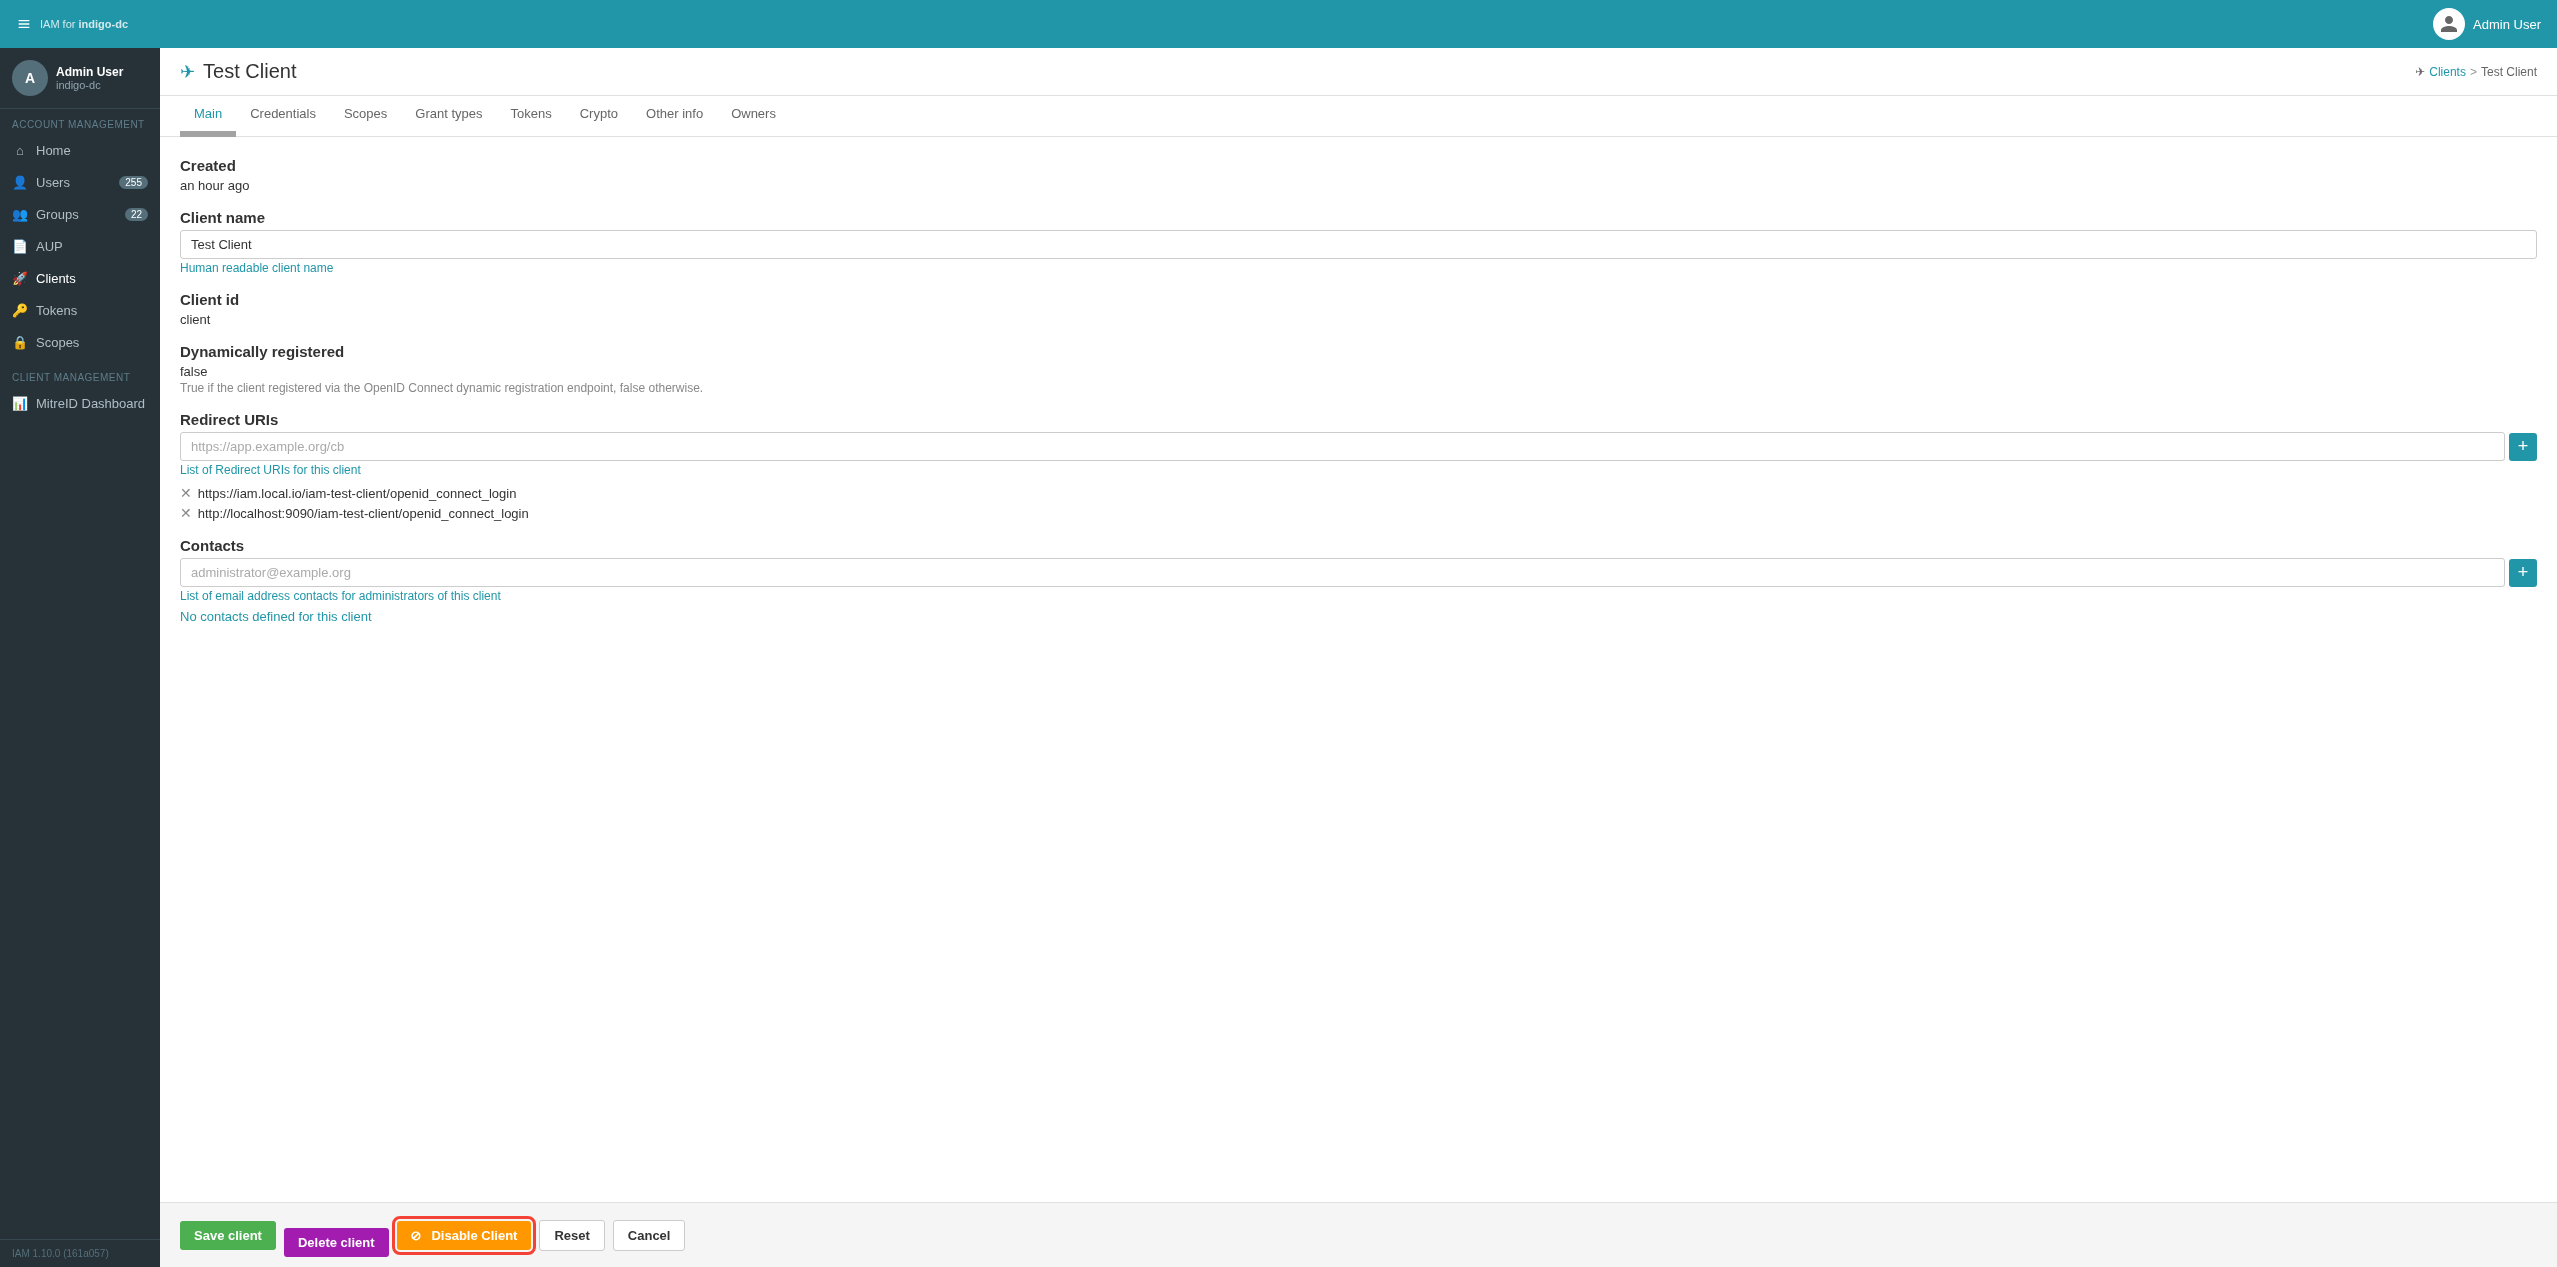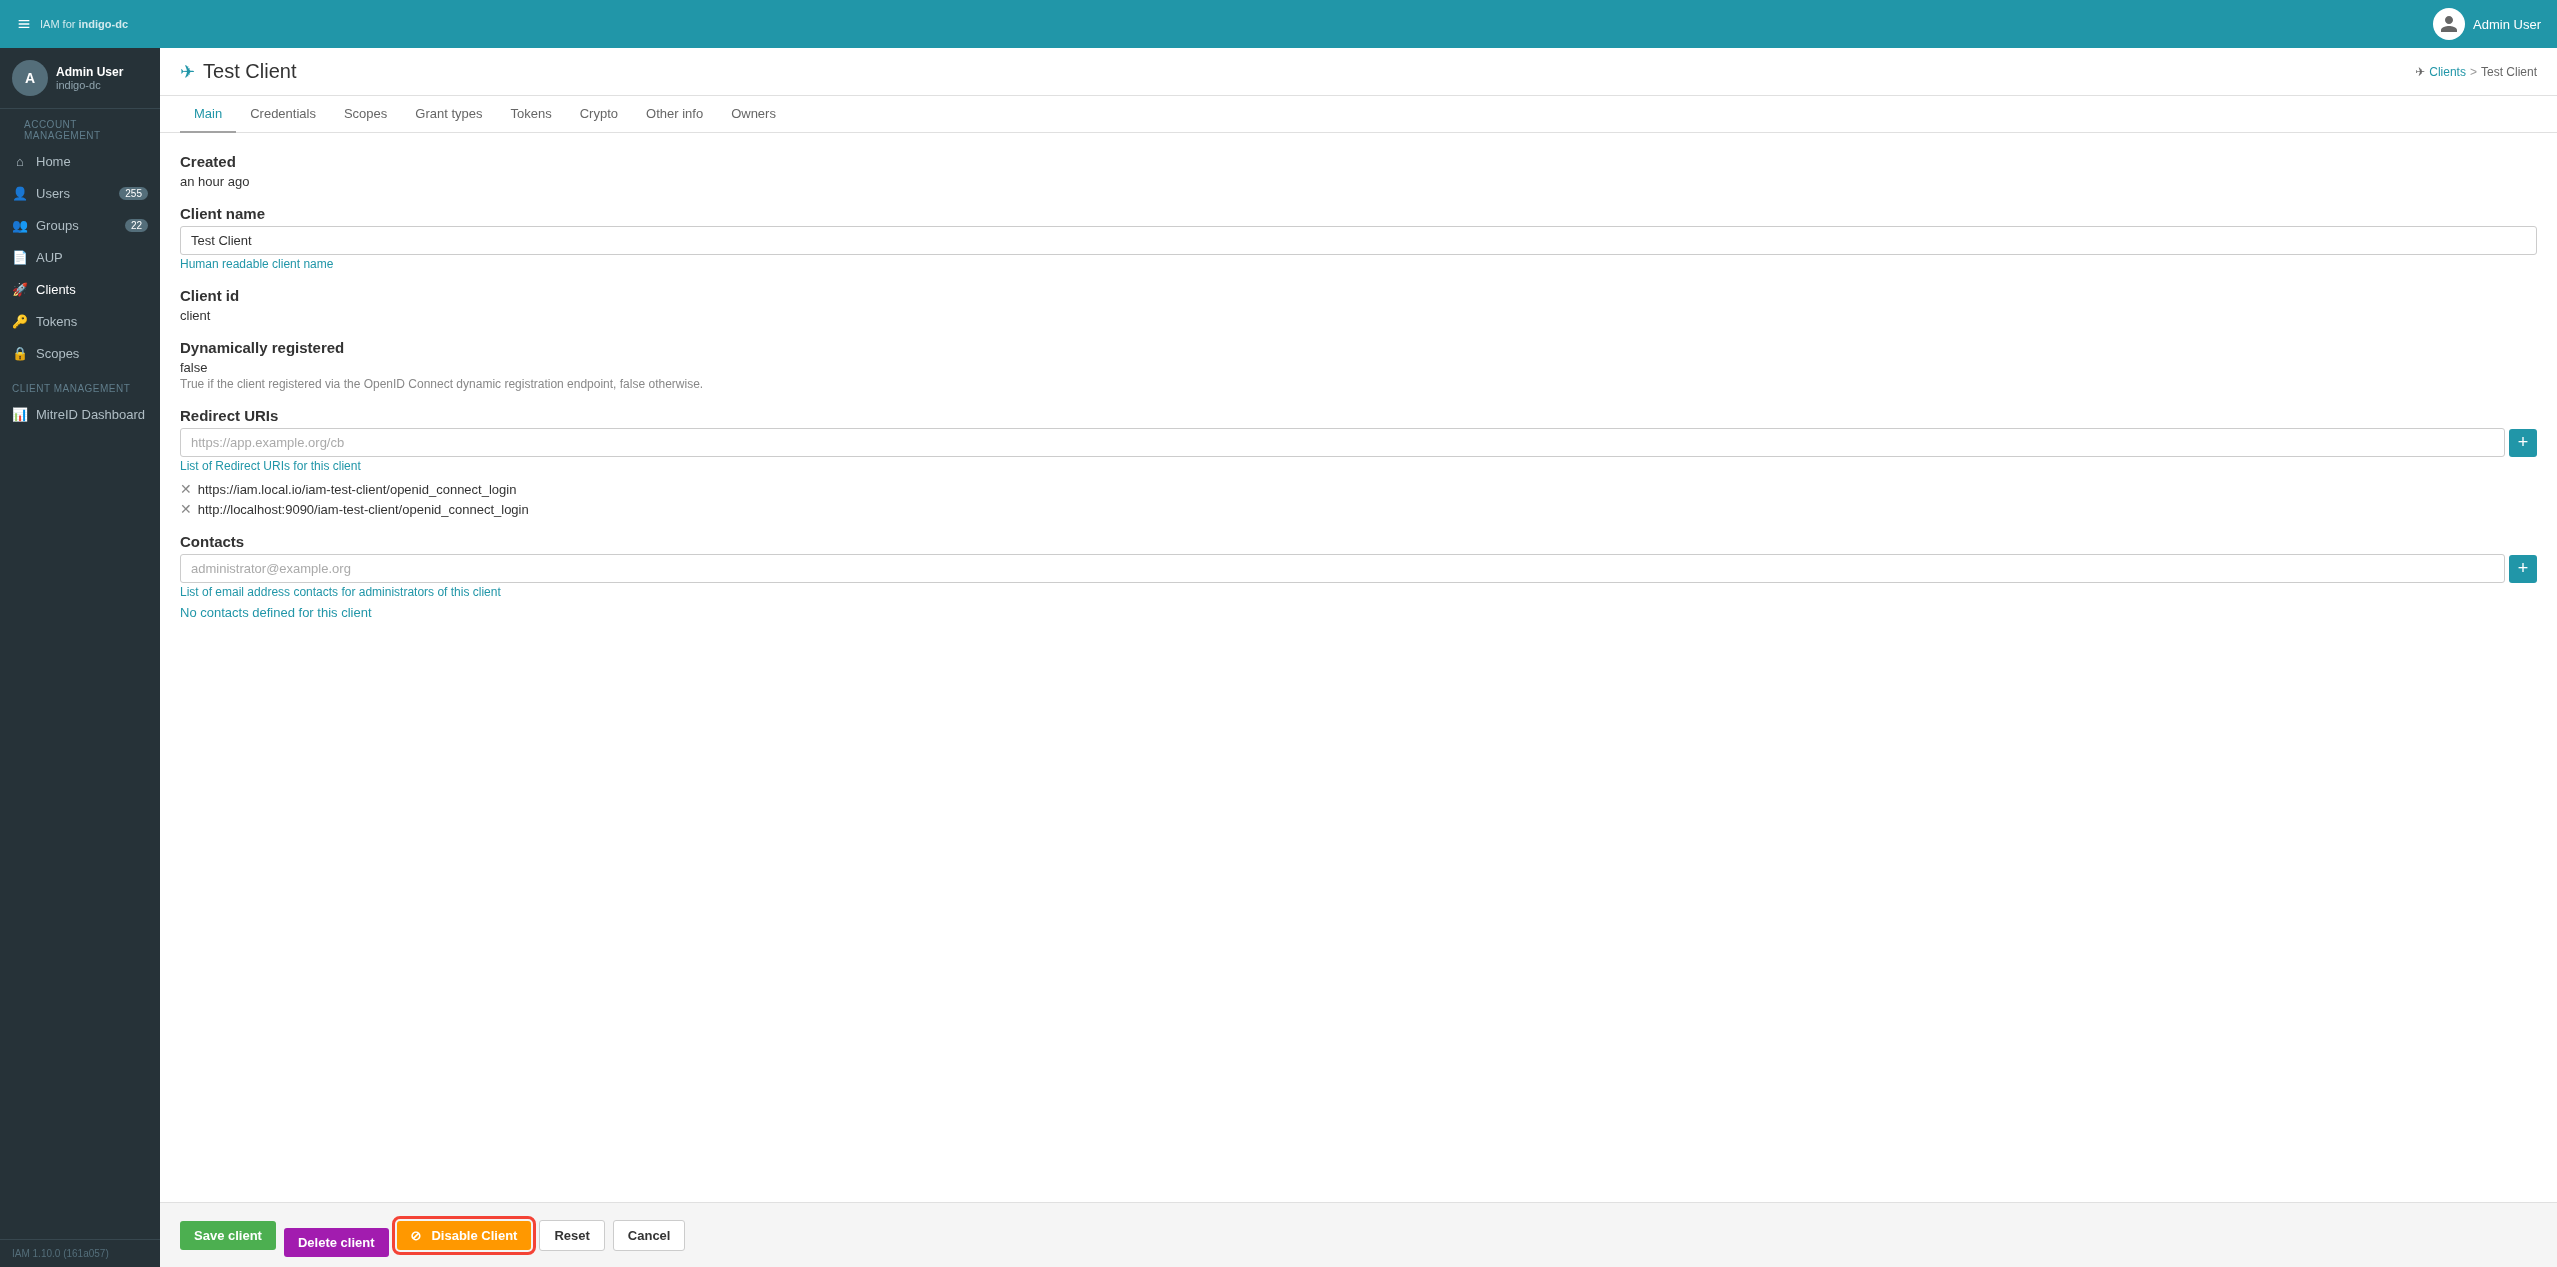--- a/index.html
+++ b/index.html
@@ -33,21 +33,21 @@
       display: flex;
       flex-direction: column;
       flex-shrink: 0;
       overflow-y: auto;
     }
     .sidebar-user { display: flex; align-items: center; gap: 8px; padding: 12px; border-bottom: 1px solid #37474f; }
     .sidebar-avatar { width: 36px; height: 36px; border-radius: 50%; background: #546e7a; display: flex; align-items: center; justify-content: center; color: white; font-size: 14px; font-weight: bold; flex-shrink: 0; }
     .sidebar-user-info { font-size: 12px; }
     .sidebar-user-name { font-weight: 600; color: white; }
     .sidebar-user-org { color: #90a4ae; font-size: 11px; }
-    .sidebar-section-label { font-size: 10px; text-transform: uppercase; color: #607d8b; padding: 10px 24px 4px; letter-spacing: 0.5px; }
+    .sidebar-section-label { font-size: 10px; text-transform: uppercase; color: #607d8b; padding: 10px 12px 4px; letter-spacing: 0.5px; }
     .sidebar-item { display: flex; align-items: center; gap: 8px; padding: 8px 12px; cursor: pointer; color: #b0bec5; font-size: 13px; transition: background 0.1s; }
     .sidebar-item.active { color: white; }
     .sidebar-item-icon { width: 16px; height: 16px; display: flex; align-items: center; justify-content: center; flex-shrink: 0; }
     .sidebar-item-label { flex: 1; }
     .sidebar-badge { background: #546e7a; color: white; border-radius: 10px; padding: 1px 6px; font-size: 10px; margin-left: auto; }
     .sidebar-section-label2 { font-size: 10px; text-transform: uppercase; color: #607d8b; padding: 10px 12px 4px; letter-spacing: 0.5px; margin-top: 4px; }
     .sidebar-footer { padding: 8px 12px; font-size: 10px; color: #546e7a; margin-top: auto; border-top: 1px solid #37474f; }
 
     
     .main { flex: 1; display: flex; flex-direction: column; overflow: hidden; }
@@ -79,21 +79,21 @@
     }
     .tab {
       padding: 10px 14px;
       cursor: pointer;
       color: #666;
       font-size: 13px;
       border-bottom: 2px solid transparent;
       margin-bottom: -1px;
       text-decoration: none;
     }
-    .tab.active { color: #2196a8; border-bottom: 2px solid #a3a3a3; font-weight: 500; }
+    .tab.active { color: #2196a8; border-bottom: 6px solid #a3a3a3; font-weight: 500; }
 
     
     .content { flex: 1; overflow-y: auto; padding: 20px; background: white; }
 
     
     .field-group { margin-bottom: 16px; }
     .field-label { font-weight: 600; font-size: 15px; color: #333; margin-bottom: 4px; }
     .field-value { font-size: 13px; color: #333; margin-bottom: 2px; }
     .field-help { font-size: 12px; color: #2196a8; margin-top: 2px; }
     .field-hint { font-size: 12px; color: #888; margin-top: 2px; }

